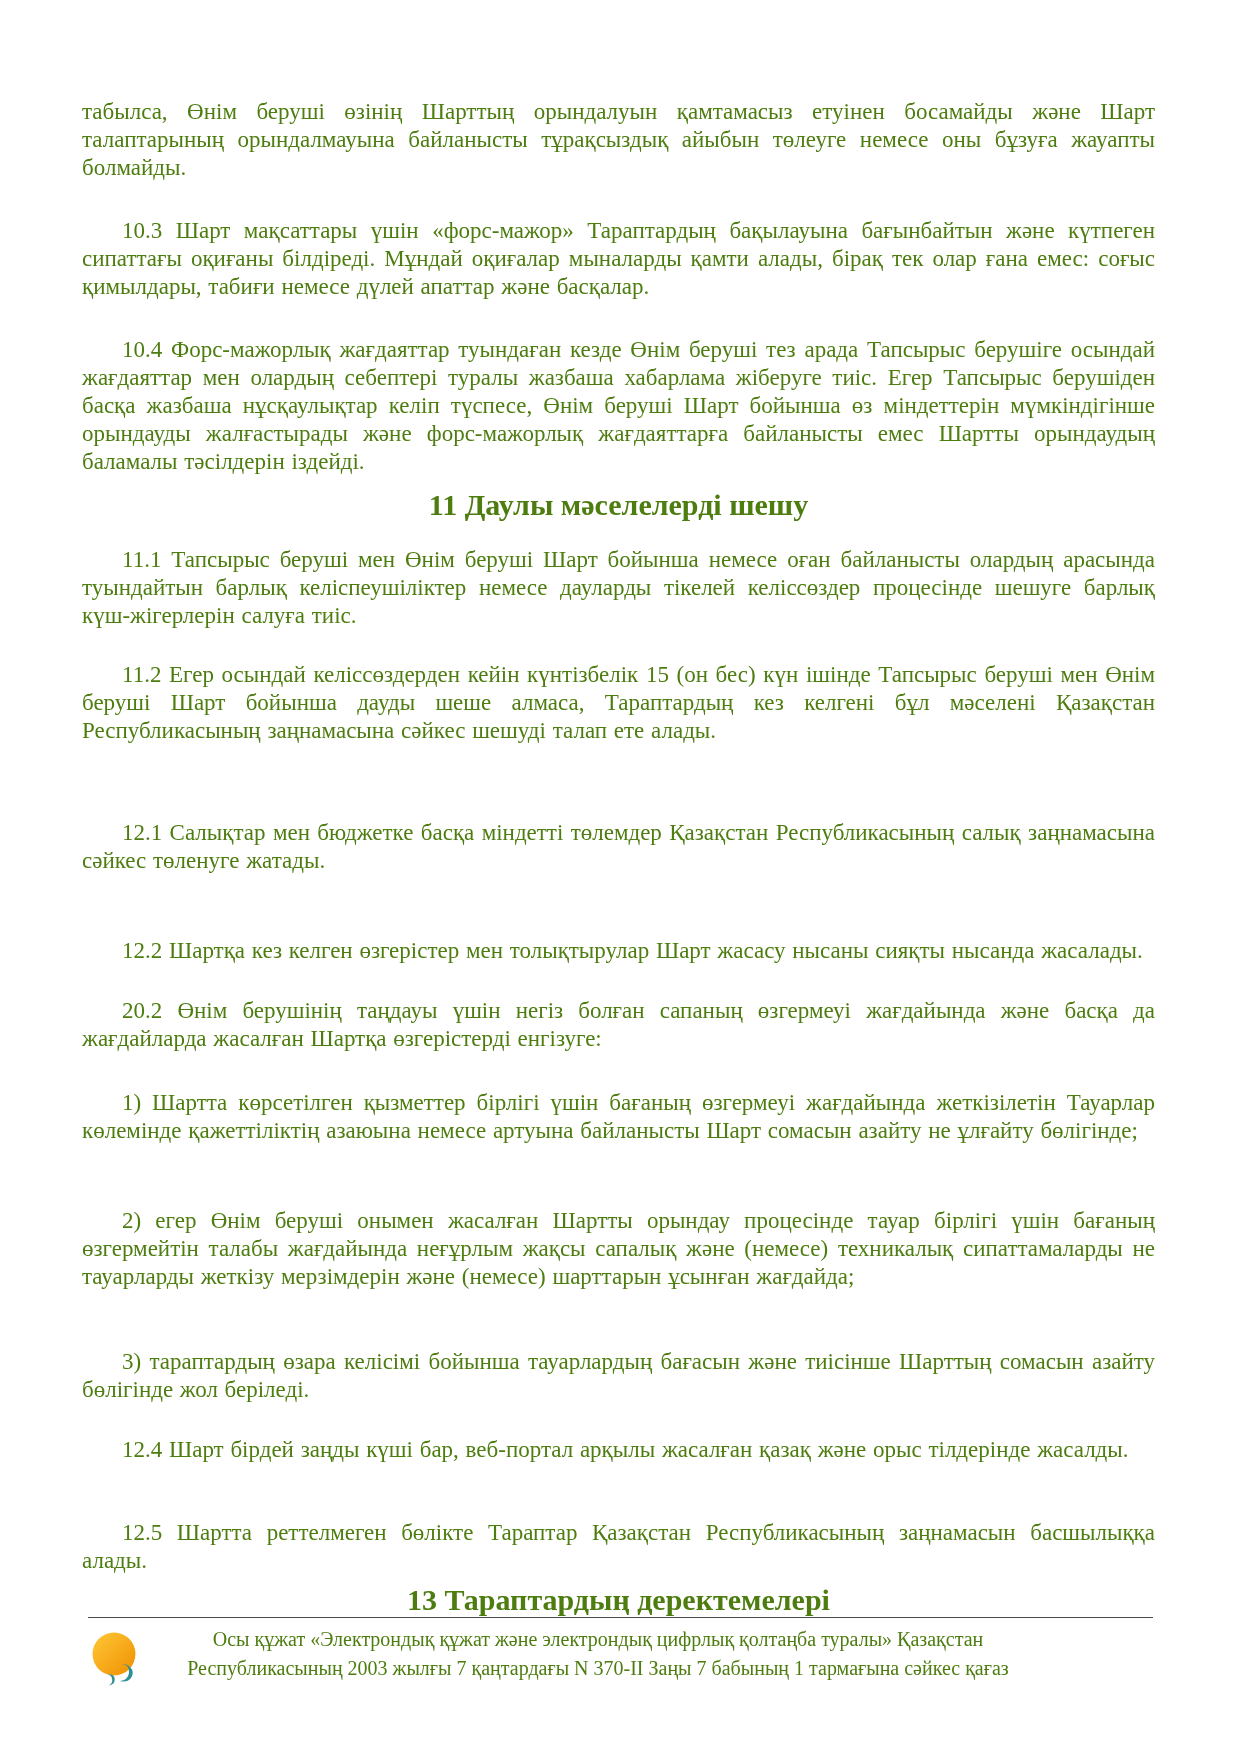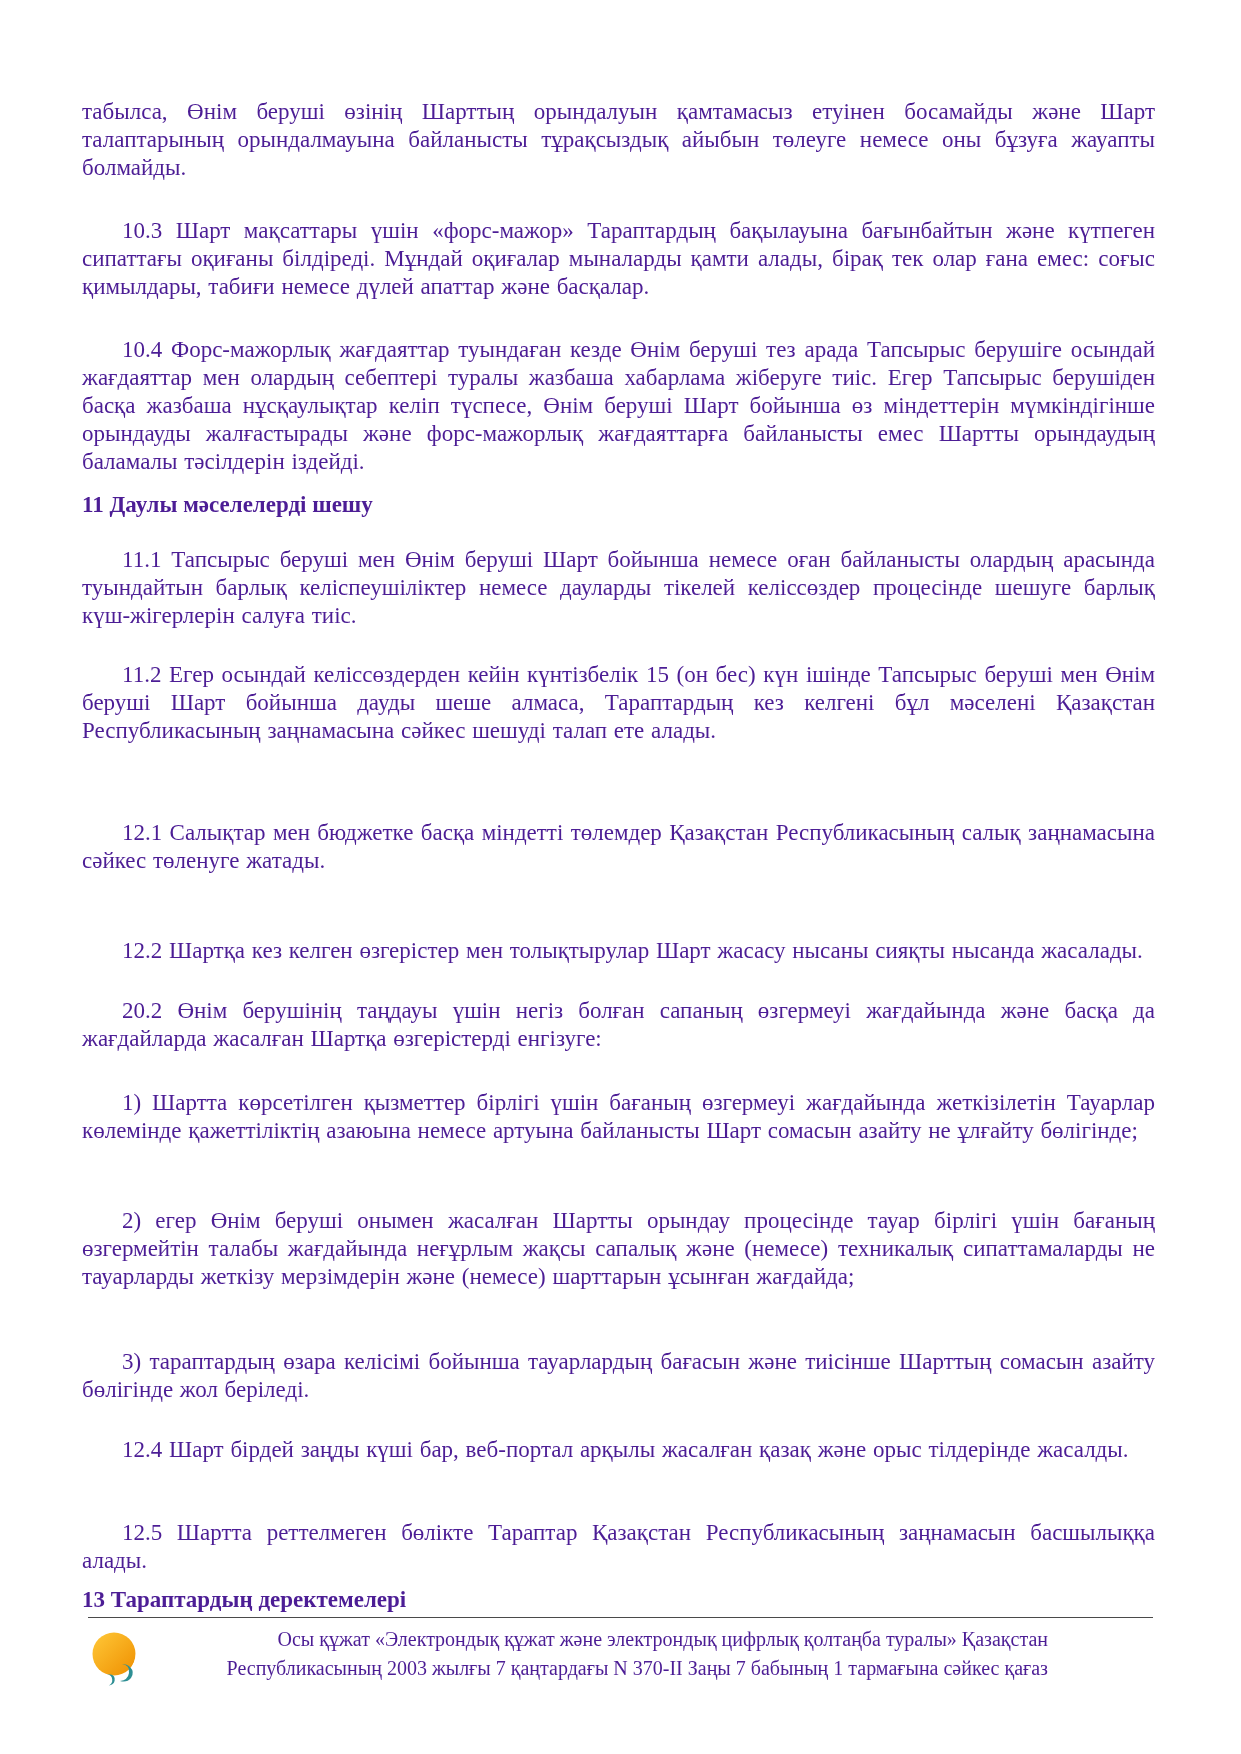--- a/index.html
+++ b/index.html
@@ -1,42 +1,43 @@
 <!DOCTYPE html>
 <html><head>
 <meta charset="utf-8">
 <style>
   html,body{margin:0;padding:0;background:#888;}
   .page{
     position:relative;
     width:1241px;height:1754px;
     background:#ffffff;
     font-family:"Liberation Serif","DejaVu Serif",serif;
-    color:#4c1d95;
+    color:#4d7c0f;
     margin:0 auto;
     overflow:hidden;
   }
   .block{
     position:absolute;
     left:82px;
     width:1073px;
     font-size:23px;
     line-height:28px;
     text-align:justify;
     hyphens:none;
     word-spacing:1px;
   }
   .indent{ text-indent:40px; }
   .heading{
     position:absolute;
     left:82px;
     width:1073px;
-    font-size:23px;
+    font-size:30px;
     line-height:28px;
     font-weight:bold;
+    text-align:center;
   }
   .footer-divider{
     position:absolute;
     left:88px;
     top:1617px;
     width:1065px;
     height:0;
     border-top:1px solid #4a4a4a;
   }
   .footer-logo{
@@ -46,21 +47,21 @@
     width:46px;
     height:56px;
   }
   .footer-text{
     position:absolute;
     left:148px;
     top:1625px;
     width:900px;
     font-size:20px;
     line-height:28.5px;
-    text-align:right;
+    text-align:center;
   }
   .footer-text div{white-space:nowrap;}
 </style>
 </head>
 <body>
 
 <div class="page">
 
   <div class="block" style="top:98px">табылса, Өнім беруші өзінің Шарттың орындалуын қамтамасыз етуінен босамайды және Шарт талаптарының орындалмауына байланысты тұрақсыздық айыбын төлеуге немесе оны бұзуға жауапты болмайды.</div>
   <div class="block indent" style="top:217px">10.3 Шарт мақсаттары үшін «форс-мажор» Тараптардың бақылауына бағынбайтын және күтпеген сипаттағы оқиғаны білдіреді. Мұндай оқиғалар мыналарды қамти алады, бірақ тек олар ғана емес: соғыс қимылдары, табиғи немесе дүлей апаттар және басқалар.</div>

